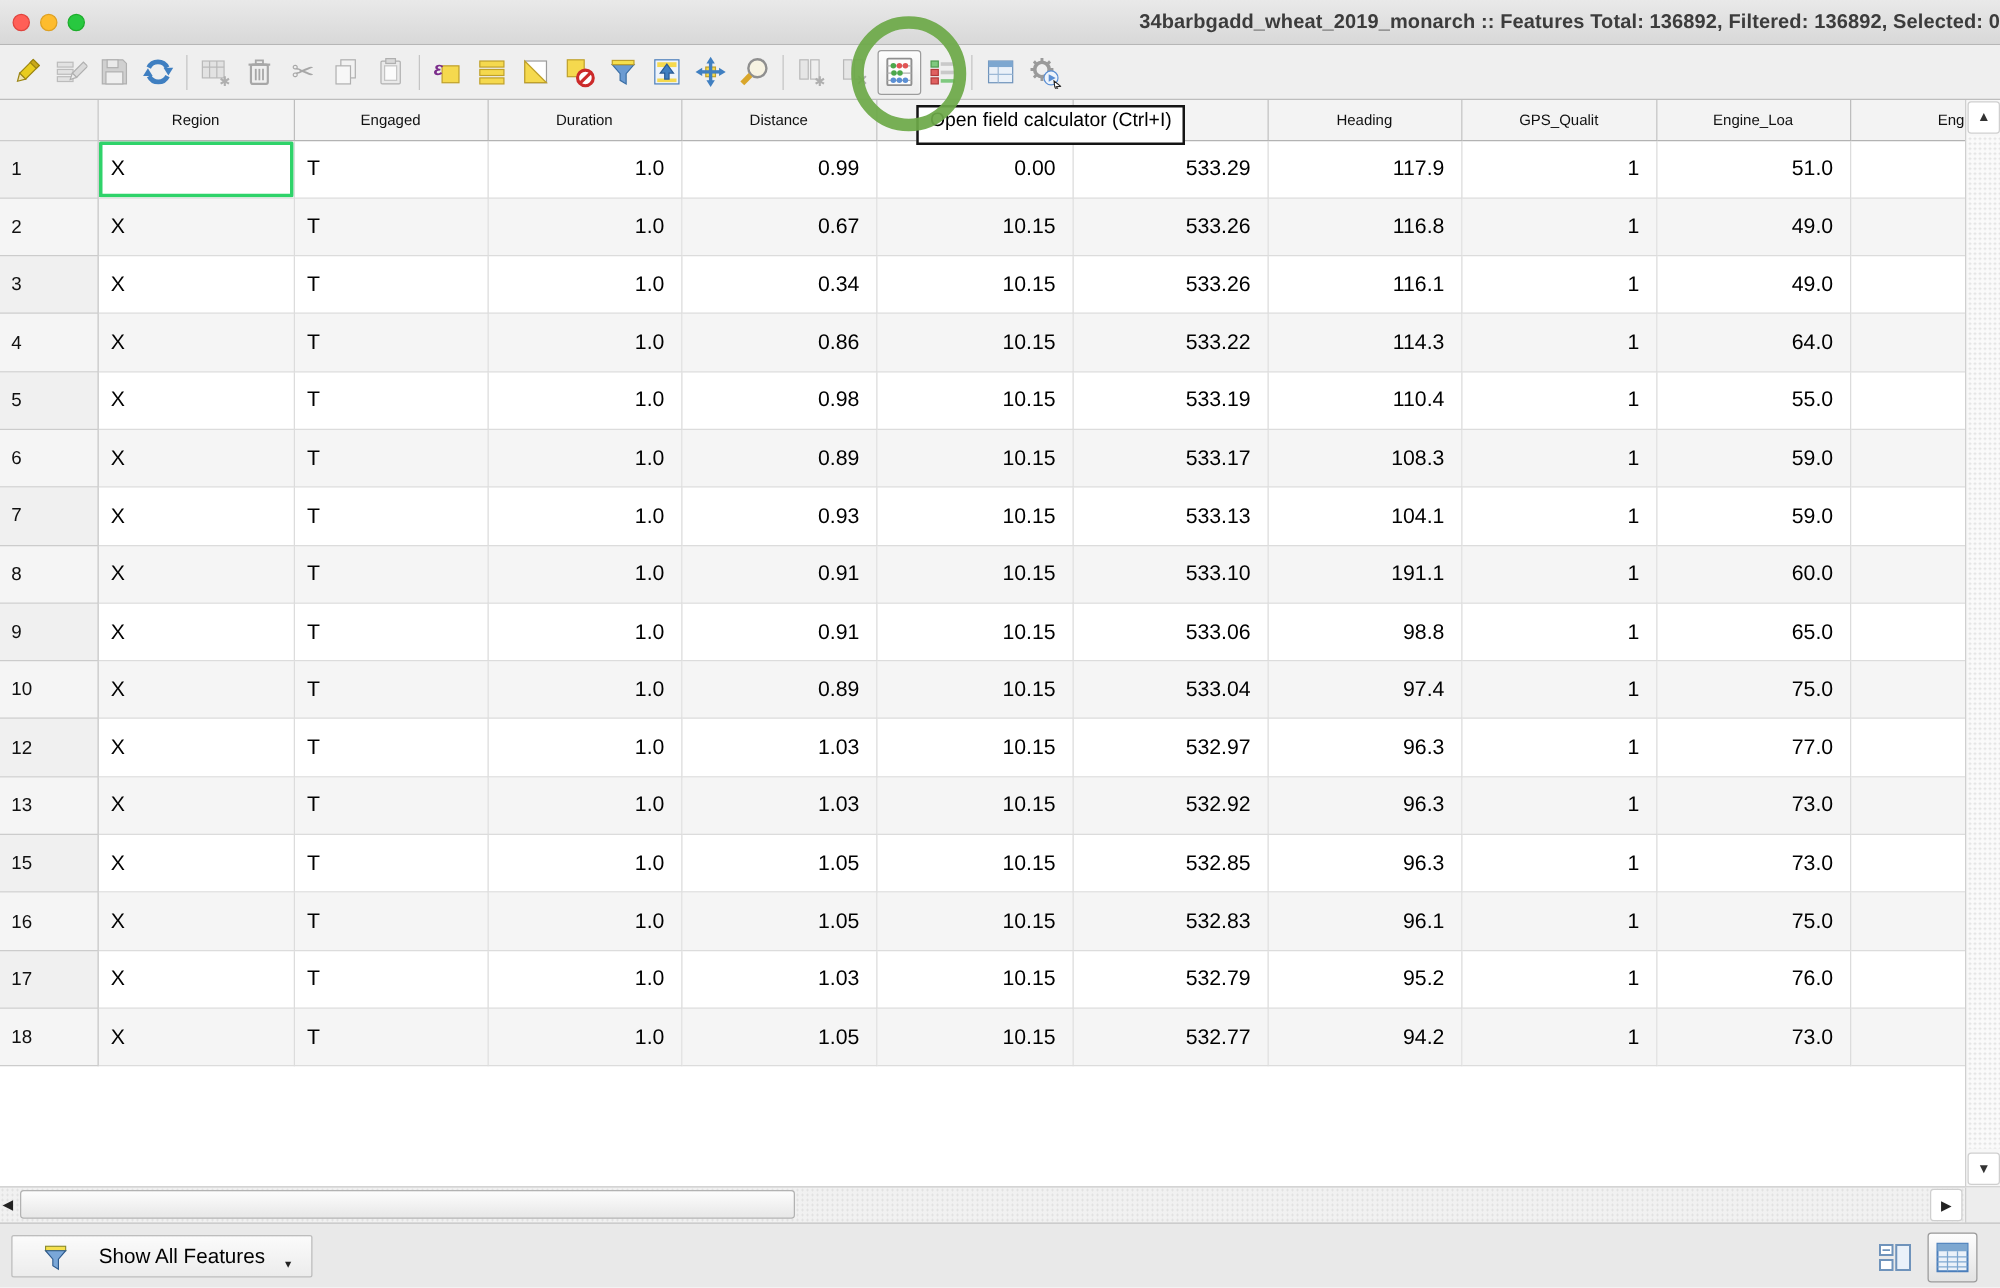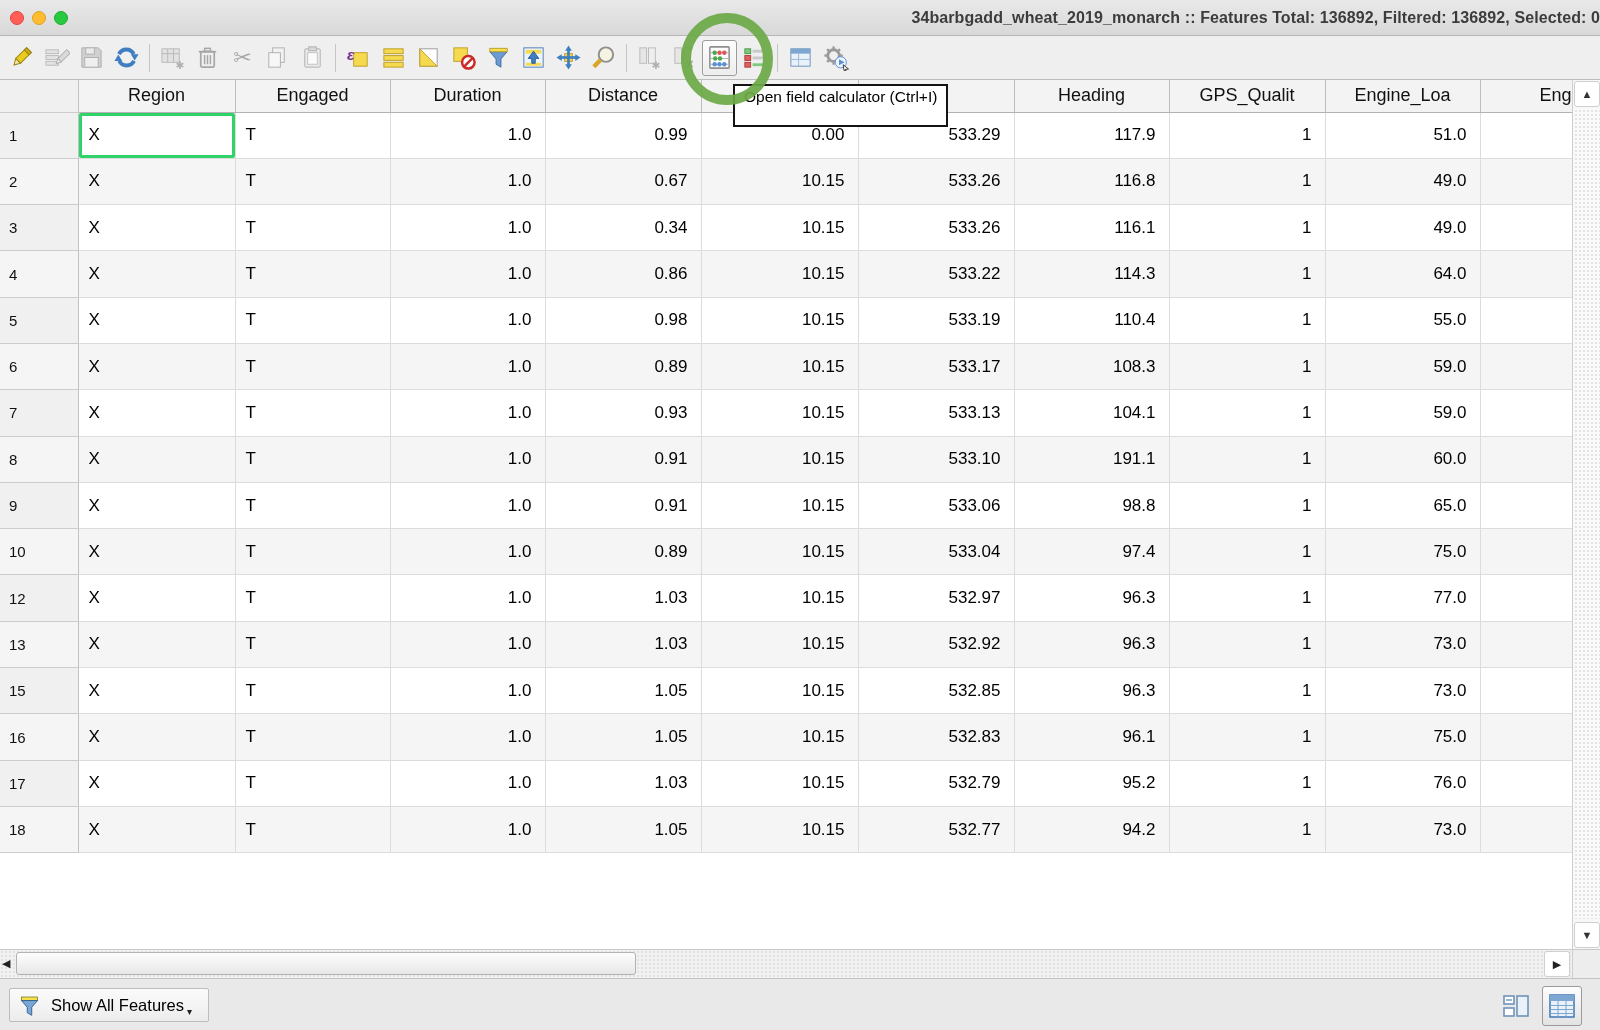--- a/index.html
+++ b/index.html
@@ -27,21 +27,21 @@
   .tool-btn .uni { font-size:22px; color:#909090; line-height:1; }
   .tool-btn.disabled { opacity:.75; }
   .tool-btn.active { border:1px solid #9c9c9c; background:linear-gradient(#fdfdfd,#ececec); box-shadow:inset 0 0 2px #fff; }
   .tsep { width:1px; height:28px; background:#c5c5c5; margin:0 5px; flex:0 0 auto; }
 
   
   .table-wrap { position:absolute; top:80px; left:0; width:1572px; height:869px; overflow:hidden; background:#fff; }
   table.attr { border-collapse:collapse; table-layout:fixed; width:1572px; }
   .attr th, .attr td { overflow:hidden; white-space:nowrap; }
   .attr thead th { height:32px; background:#f3f3f3; border-right:1px solid #bdbdbd; border-bottom:1px solid #b3b3b3;
-    font-weight:normal; font-size:18px; color:#111; }
+    font-weight:normal; font-size:12px; color:#111; }
   .attr tbody tr { height:46.3px; }
   .attr tbody tr:nth-child(even) td { background:#f5f5f5; }
   .attr tbody td { border-right:1px solid #dcdcdc; border-bottom:1px solid #dcdcdc; font-size:17px; color:#000; background:#fff; }
   .attr td.al { text-align:left; padding-left:10px; }
   .attr td.ar { text-align:right; padding-right:13px; }
   .attr th.rownum, .attr td.rownum { background:#f0f0f0; border-right:1px solid #c2c2c2; border-bottom:1px solid #cccccc;
     font-size:15px; text-align:left; padding-left:9px; font-weight:normal; color:#111; }
   td.current-cell { box-shadow:inset 0 0 0 3px #2fd36a; border-radius:2px; }
 
   
@@ -57,35 +57,35 @@
     background-image:radial-gradient(#e2e2e2 1px, transparent 1px); background-size:4px 4px; }
   .hs-left { position:absolute; left:2px; top:7px; font-size:11px; color:#222; }
   .hs-thumb { position:absolute; left:16px; top:2px; width:620px; height:23px;
     background:linear-gradient(#fdfdfd,#e7e7e7); border:1px solid #b2b2b2; border-radius:3px; }
   .hs-right { position:absolute; left:1544px; top:1px; width:26px; height:26px; background:#fff; border:1px solid #cfcfcf; border-radius:3px;
     display:flex; align-items:center; justify-content:center; font-size:11px; color:#222; }
   .hs-corner { position:absolute; left:1572px; top:0; width:28px; height:29px; background:#ededed; border-left:1px solid #cfcfcf; }
 
   
   .statusbar { position:absolute; left:0; top:978px; width:1600px; height:52px; background:#e9e9e9; border-top:1px solid #c2c2c2; }
-  .filter-btn { position:absolute; left:9px; top:9px; height:34px; padding:0 16px 0 7px;
+  .filter-btn { position:absolute; left:9px; top:9px; height:34px; padding:0 16px 0 22px;
     background:linear-gradient(#fbfbfb,#ececec); border:1px solid #bdbdbd; border-radius:2px;
-    display:flex; align-items:center; gap:9px; font-size:16.5px; color:#000; }
+    display:flex; align-items:center; gap:22px; font-size:16.5px; color:#000; }
   .filter-btn svg { width:25px; height:25px; }
   .filter-caret { font-size:10px; align-self:flex-end; margin:0 0 4px -6px; color:#222; }
   .view-btn { position:absolute; top:7px; width:40px; height:40px; display:flex; align-items:center; justify-content:center;
     border:1px solid transparent; border-radius:3px; }
   .view-btn svg { width:30px; height:30px; }
   .view-btn.form { left:1496px; }
   .view-btn.tablev { left:1542px; border:1px solid #9a9a9a; background:linear-gradient(#fdfdfd,#e3e3e3); }
 
   
   .green-circle { position:absolute; left:681px; top:13px; width:92px; height:92px;
     border:10px solid rgba(109,169,72,.93); border-radius:50%; z-index:70; pointer-events:none; }
-  .tooltip { position:absolute; left:733px; top:84px; height:43px; padding:2px 9px 0 9px;
+  .tooltip { position:absolute; left:733px; top:84px; height:32px; padding:2px 9px 0 9px;
     background:#fff; border:2px solid #141414; font-size:15.5px; color:#000; white-space:nowrap; z-index:60; }
 </style>
 </head>
 <body>
 
 <div class="window">
 
   <div class="titlebar">
     <div class="traffic">
       <span class="light red"></span>

